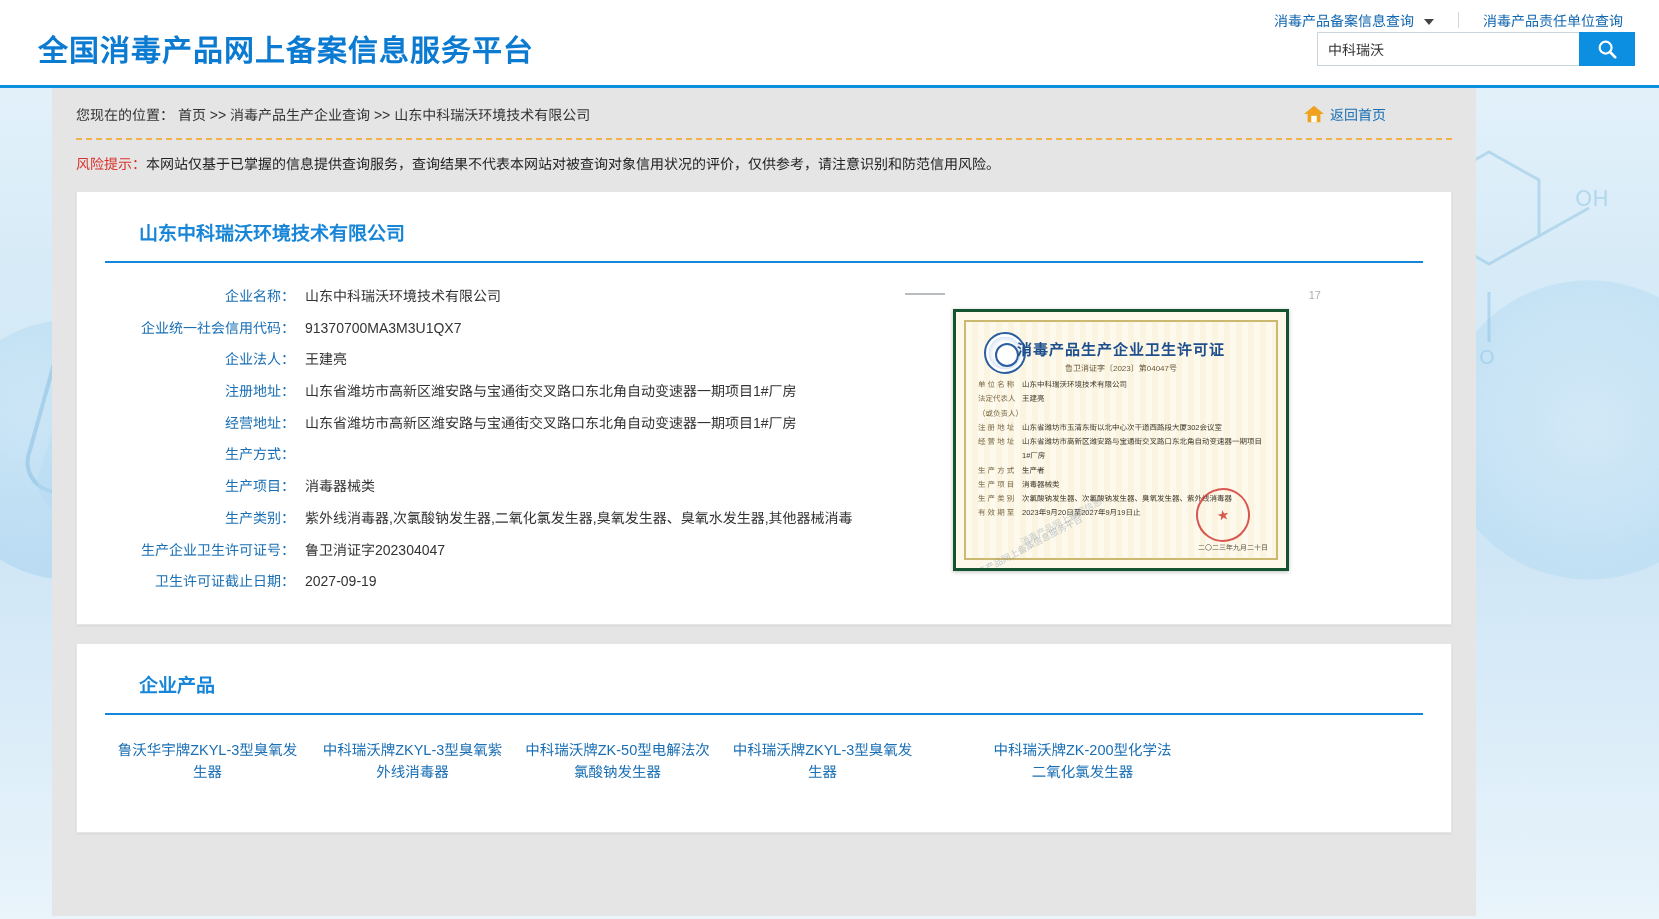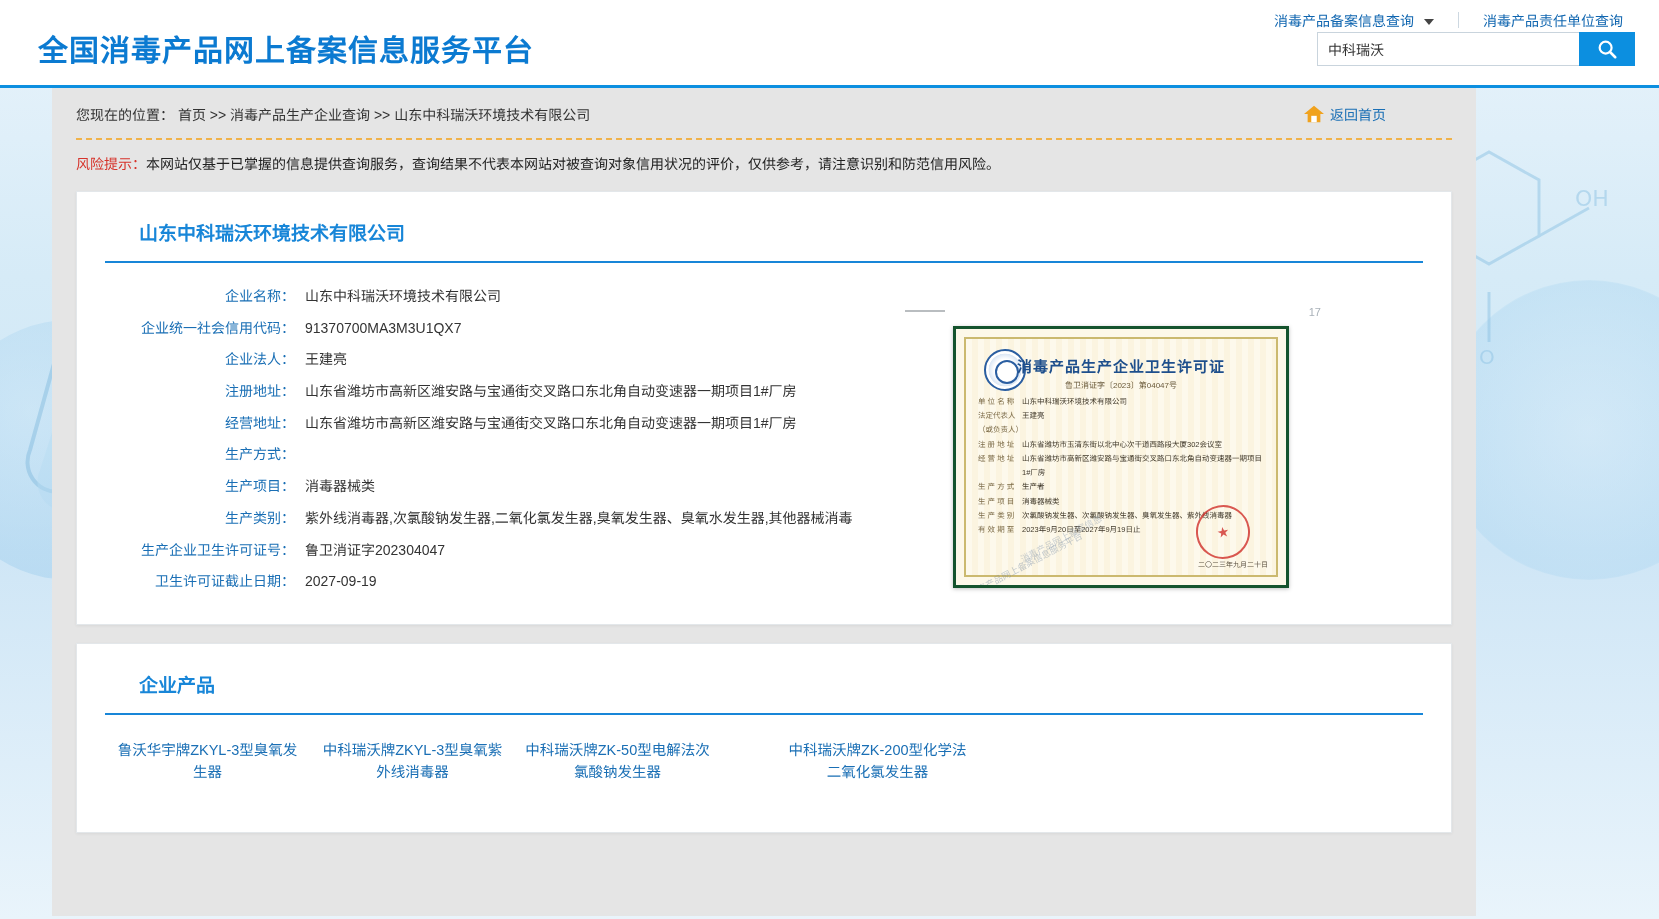--- a/index.html
+++ b/index.html
@@ -180,21 +180,21 @@
     padding: 4px 0 16px 34px;
   }
   .card-rule {
     height: 2px;
     background: #1886d8;
     margin: 0 0 18px 0;
   }
 
   .info-area {
     display: flex;
-    align-items: flex-end;
+    align-items: flex-start;
   }
   .info-table {
     flex: 0 0 760px;
     border-collapse: collapse;
     font-size: 14px;
   }
   .info-table td {
     vertical-align: top;
     padding: 5px 0;
     line-height: 1.55;
@@ -529,18 +529,19 @@
     </div>
 
     <div class="card">
       <div class="card-title">企业产品</div>
       <div class="card-rule"></div>
 
       <div class="products-grid">
         <div class="product-item">鲁沃华宇牌ZKYL-3型臭氧发生器</div>
         <div class="product-item">中科瑞沃牌ZKYL-3型臭氧紫外线消毒器</div>
         <div class="product-item">中科瑞沃牌ZK-50型电解法次氯酸钠发生器</div>
+        <div class="product-item">中科瑞沃牌ZKYL-3型臭氧发生器</div>
         <div class="product-item pg-offset">中科瑞沃牌ZK-200型化学法二氧化氯发生器</div>
       </div>
     </div>
 
   </div>
 </div>
 
 </body></html>

